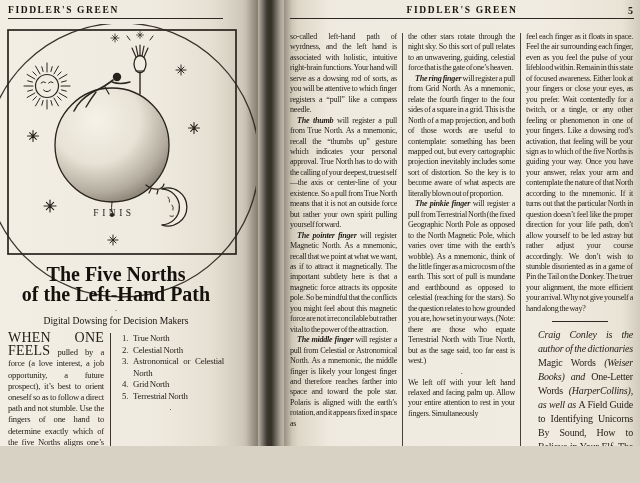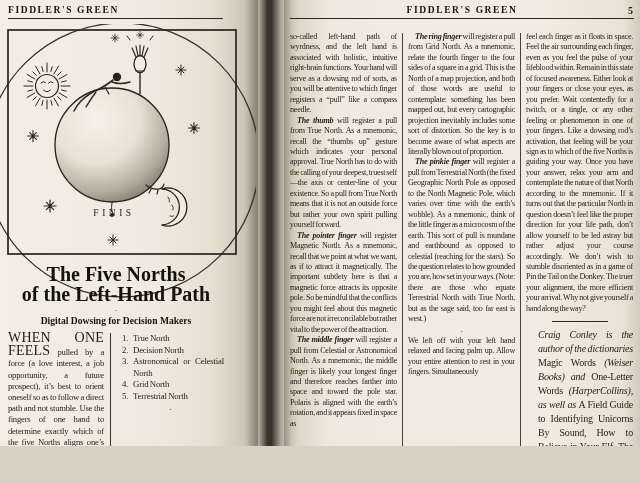--- a/index.html
+++ b/index.html
@@ -18,21 +18,21 @@
   .lp-rule{position:absolute;top:18px;left:8px;width:215px;border-top:1.6px solid #2c2722;}
   .rp-head{position:absolute;top:5px;left:6px;width:344px;text-align:center;}
   .rp-pagenum{position:absolute;top:5px;right:7px;font-weight:bold;font-size:10px;}
   .rp-rule{position:absolute;top:18px;left:6px;width:344px;border-top:1.2px solid #2c2722;}
   
   .illo{position:absolute;top:24px;left:0;width:256px;height:300px;z-index:0;pointer-events:none;}
   
   .lp-feature{position:absolute;top:264px;left:8px;width:216px;z-index:2;}
   .feat-title{margin:0;text-align:center;font-size:20px;line-height:20px;font-weight:bold;color:#15120d;}
   .orn{text-align:center;font-size:9px;line-height:8px;margin:2px 0 1px;color:#2a2620;}
-  .feat-sub{text-align:center;font-weight:bold;font-size:9.6px;margin:1px 0 6px;color:#17140f;}
+  .feat-sub{text-align:center;font-weight:normal;font-size:9.6px;margin:1px 0 6px;color:#17140f;}
   .lp-cols{display:flex;align-items:stretch;}
   .lp-col1{width:96px;}
   .lp-col2{flex:1;}
   .vrule{width:1px;background:#3c362d;margin:1px 6px 0 6px;}
   .lp-body{font-size:8.6px;line-height:11.2px;text-align:justify;
            letter-spacing:-0.2px;word-spacing:-0.6px;color:#211d17;}
   .caps{font-size:14px;letter-spacing:.2px;}
   .nlist{padding:1px 0 0 5px;}
   .nrow{display:flex;line-height:11.6px;font-size:8.8px;letter-spacing:-0.2px;}
   .nnum{width:11px;flex:none;}
@@ -147,21 +147,21 @@
         </div>
         <div class="vrule"></div>
         <div class="lp-col2 lp-body">
           <div class="nlist">
               <div class="nrow">
                 <span class="nnum">1.</span>
                 <span class="nlabel">True North</span>
               </div>
               <div class="nrow">
                 <span class="nnum">2.</span>
-                <span class="nlabel">Decision North</span>
+                <span class="nlabel">Celestial North</span>
               </div>
               <div class="nrow">
                 <span class="nnum">3.</span>
                 <span class="nlabel">Astronomical or Celestial North</span>
               </div>
               <div class="nrow">
                 <span class="nnum">4.</span>
                 <span class="nlabel">Grid North</span>
               </div>
               <div class="nrow">
@@ -186,20 +186,21 @@
 
     <div class="rp-cols">
       <div class="rp-col rp-body">
           <p class="para">so-called left-hand path of wyrdness, and the left hand is associated with holistic, intuitive right-brain functions. Your hand will serve as a dowsing rod of sorts, as you will be attentive to which finger registers a “pull” like a compass needle.</p>
           <p class="para ind"><span class="bi">The thumb</span> will register a pull from True North. As a mnemonic, recall the “thumbs up” gesture which indicates your personal approval. True North has to do with the calling of your deepest, truest self—the axis or center-line of your existence. So a pull from True North means that it is not an outside force but rather your own spirit pulling yourself forward.</p>
           <p class="para ind"><span class="bi">The pointer finger</span> will register Magnetic North. As a mnemonic, recall that we point at what we want, as if to attract it magnetically. The important subtlety here is that a magnetic force attracts its opposite pole. So be mindful that the conflicts you might feel about this magnetic force are not irreconcilable but rather vital to the power of the attraction.</p>
           <p class="para ind"><span class="bi">The middle finger</span> will register a pull from Celestial or Astronomical North. As a mnemonic, the middle finger is likely your longest finger and therefore reaches farther into space and toward the pole star. Polaris is aligned with the earth’s rotation, and it appears fixed in space as</p>
         </div>
       <div class="vrule2"></div>
       <div class="rp-col rp-body">
+          <p class="para">the other stars rotate through the night sky. So this sort of pull relates to an unwavering, guiding, celestial force that is the gate of one’s heaven.</p>
           <p class="para ind"><span class="bi">The ring finger</span> will register a pull from Grid North. As a mnemonic, relate the fourth finger to the four sides of a square in a grid. This is the North of a map projection, and both of those words are useful to contemplate: something has been mapped out, but every cartographic projection inevitably includes some sort of distortion. So the key is to become aware of what aspects are literally blown out of proportion.</p>
           <p class="para ind"><span class="bi">The pinkie finger</span> will register a pull from Terrestrial North (the fixed Geographic North Pole as opposed to the North Magnetic Pole, which varies over time with the earth’s wobble). As a mnemonic, think of the little finger as a microcosm of the earth. This sort of pull is mundane and earthbound as opposed to celestial (reaching for the stars). So the question relates to how grounded you are, how set in your ways. (Note: there are those who equate Terrestrial North with True North, but as the sage said, too far east is west.)</p>
           <div class="orn">·</div>
           <p class="para">We left off with your left hand relaxed and facing palm up. Allow your entire attention to rest in your fingers. Simultaneously</p>
         </div>
       <div class="vrule2"></div>
       <div class="rp-col rp-body">
         <div>
             <p class="para">feel each finger as it floats in space. Feel the air surrounding each finger, even as you feel the pulse of your lifeblood within. Remain in this state of focused awareness. Either look at your fingers or close your eyes, as you prefer. Wait contentedly for a twitch, or a tingle, or any other feeling or phenomenon in one of your fingers. Like a dowsing rod’s activation, that feeling will be your sign as to which of the five Norths is guiding your way. Once you have your answer, relax your arm and contemplate the nature of that North according to the mnemonic. If it turns out that the particular North in question doesn’t feel like the proper direction for your life path, don’t allow yourself to be led astray but rather adjust your course accordingly. We don’t wish to stumble disoriented as in a game of Pin the Tail on the Donkey. The truer your alignment, the more efficient your arrival. Why not give yourself a hand along the way?</p>
           </div>

